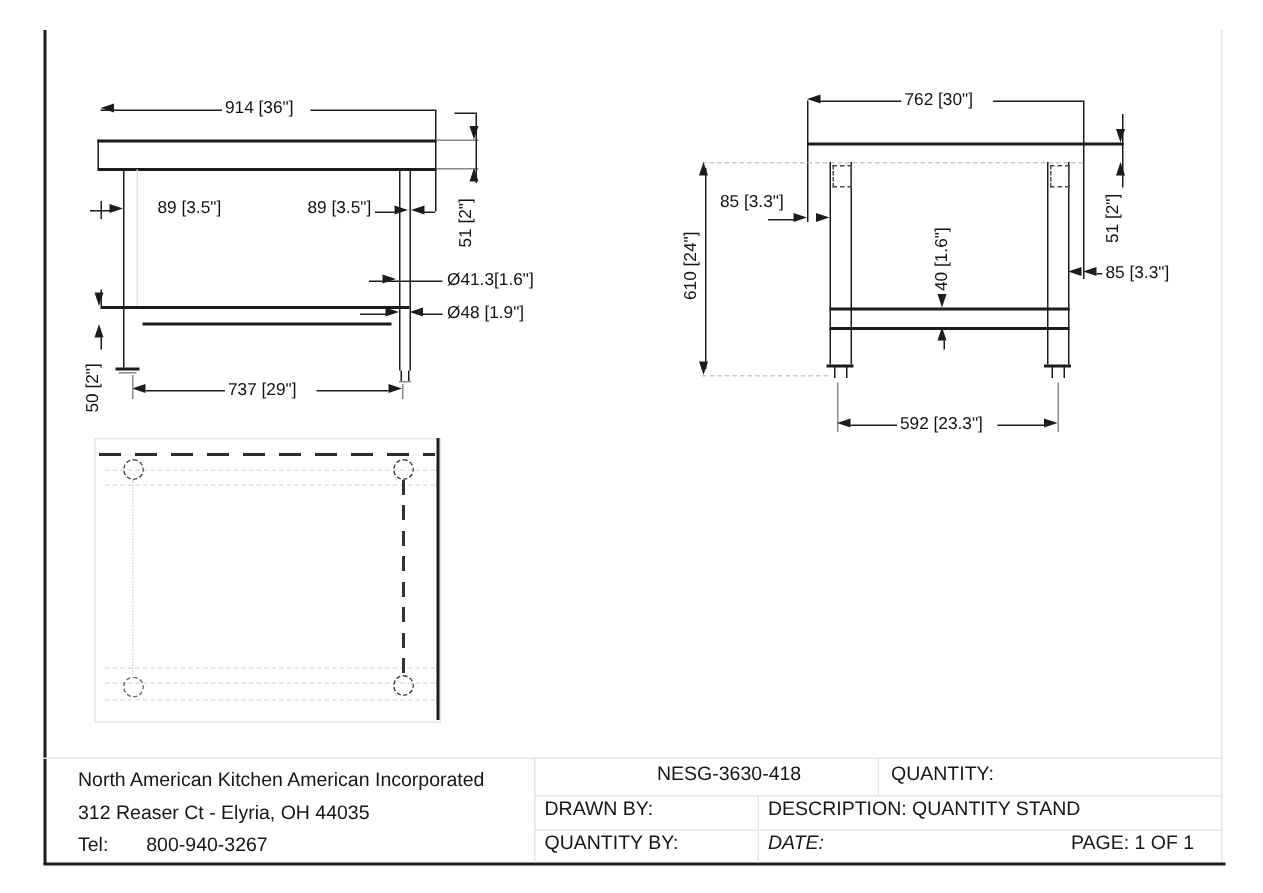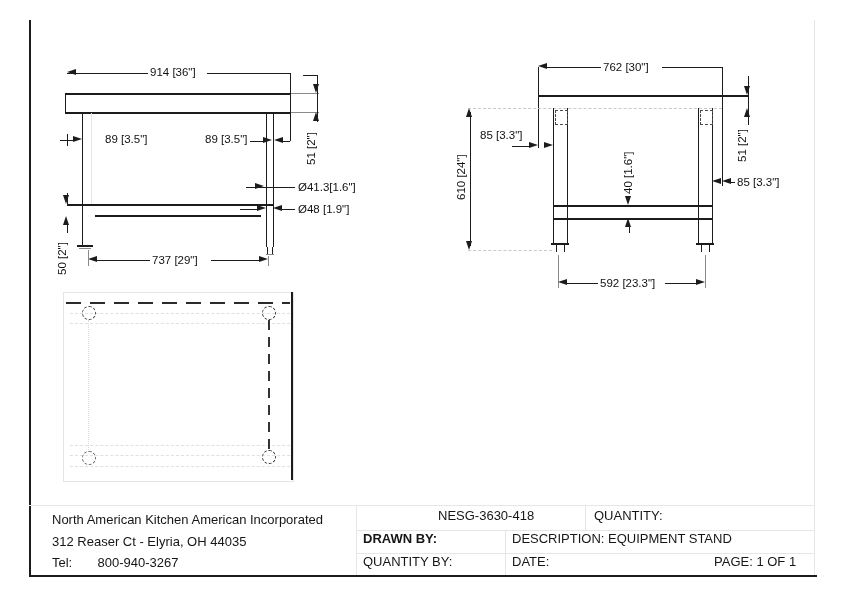--- a/index.html
+++ b/index.html
@@ -193,20 +193,20 @@
     <i class="ln lt" style="left:356px;top:553px;width:459px;height:1px;"></i>
     <i class="ln lt" style="left:505px;top:530px;width:1px;height:45px;"></i>
     <i class="ln lt" style="left:585px;top:505px;width:1px;height:25px;"></i>
 
     <span class="tbt" style="left:52px;top:512px;">North American Kitchen American Incorporated</span>
     <span class="tbt" style="left:52px;top:534px;">312 Reaser Ct - Elyria, OH 44035</span>
     <span class="tbt" style="left:52px;top:555px;">Tel:       800-940-3267</span>
 
     <span class="tbt" style="left:438px;top:508px;">NESG-3630-418</span>
     <span class="tbt" style="left:594px;top:508px;">QUANTITY:</span>
-    <span class="tbt" style="left:363px;top:531px;font-weight:bold;">DRAWN BY:</span>
-    <span class="tbt" style="left:512px;top:531px;">DESCRIPTION: EQUIPMENT STAND</span>
+    <span class="tbt" style="left:363px;top:531px;">DRAWN BY:</span>
+    <span class="tbt" style="left:512px;top:531px;">DESCRIPTION: QUANTITY STAND</span>
     <span class="tbt" style="left:363px;top:554px;">QUANTITY BY:</span>
-    <span class="tbt" style="left:512px;top:554px;">DATE:</span>
+    <span class="tbt" style="left:512px;top:554px;font-style:italic;">DATE:</span>
     <span class="tbt" style="left:714px;top:554px;">PAGE: 1 OF 1</span>
   </div>
 
 </div>
 
 </body></html>

